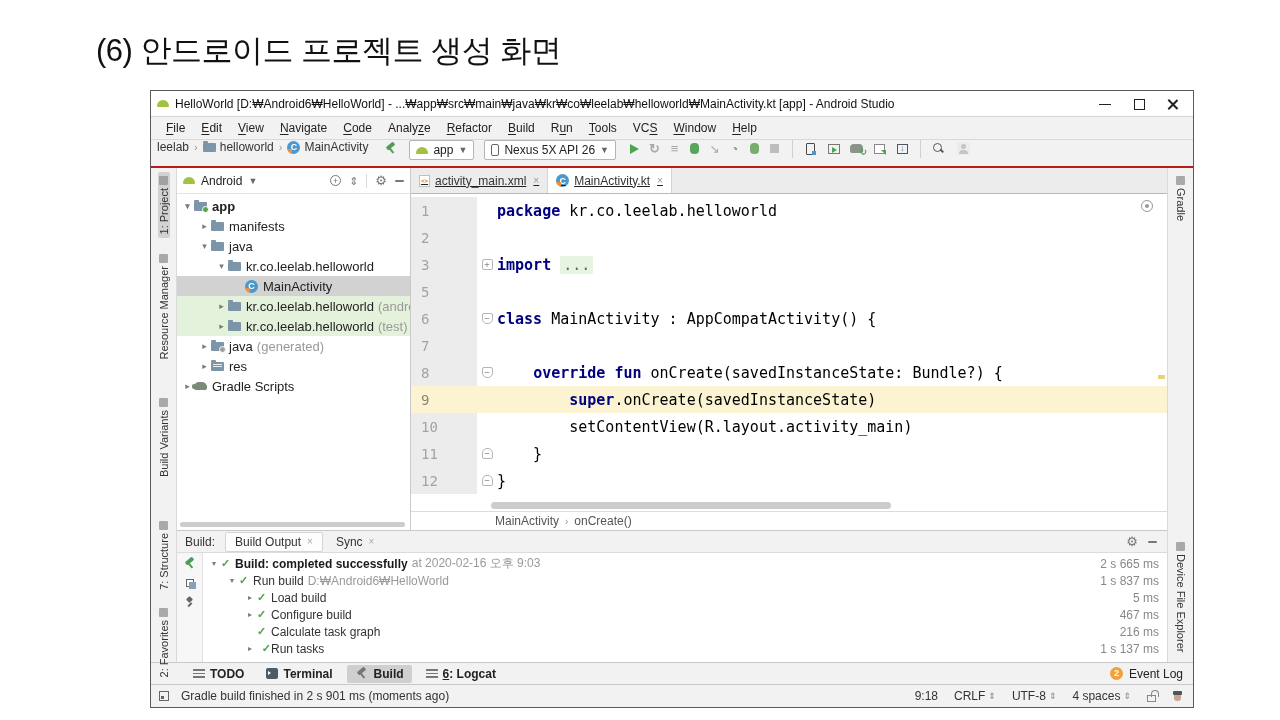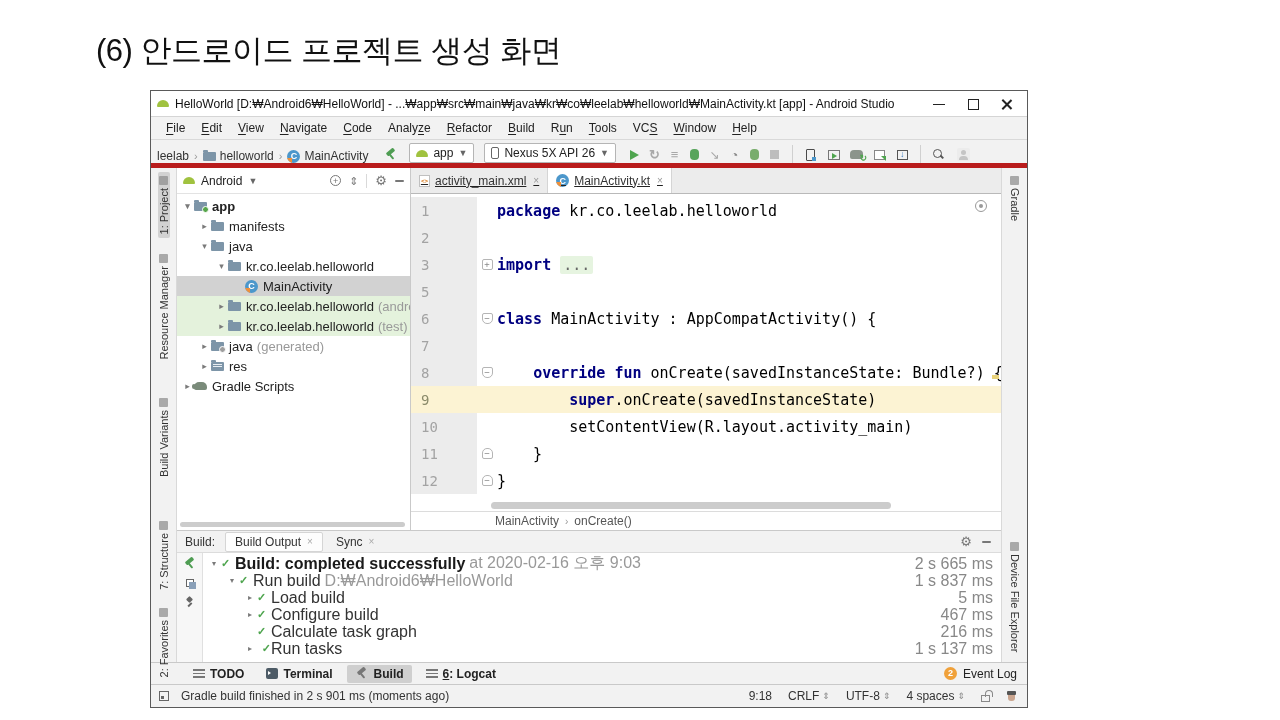--- a/index.html
+++ b/index.html
@@ -2,42 +2,42 @@
 <html><head>
 <meta charset="utf-8">
 <style>
   * { margin:0; padding:0; box-sizing:border-box; }
   html,body { width:1280px; height:720px; background:#fff; overflow:hidden;
     font-family:"Liberation Sans", sans-serif; }
   .slide-title { position:absolute; left:96px; top:30px; font-size:31px; font-weight:500;
     color:#111; letter-spacing:-0.5px; }
 
   
-  .win { position:absolute; left:150px; top:90px; width:878px; height:618px;
+  .win { position:absolute; left:150px; top:90px; width:1044px; height:618px;
     border:1px solid #5a5a5a; background:#fff; display:flex; flex-direction:column;
     font-size:12px; color:#222; }
 
   .titlebar { height:26px; background:#fff; border-bottom:1px solid #d5d5d5;
     display:flex; align-items:center; padding:0 6px; flex:none; }
   .titlebar .title { margin-left:6px; font-size:12px; color:#111; white-space:nowrap;
     overflow:hidden; }
   .wbtns { margin-left:auto; display:flex; gap:22px; align-items:center; padding-right:8px; }
   .wb { width:12px; height:12px; position:relative; cursor:default; }
   .wb-min::before { content:""; position:absolute; left:0; right:0; top:6px; height:1.5px; background:#222; }
   .wb-max::before { content:""; position:absolute; left:1px; top:1px; width:9px; height:9px; border:1.2px solid #222; }
   .wb-close::before,.wb-close::after { content:""; position:absolute; left:5px; top:0; width:1.5px; height:13px; background:#222; }
   .wb-close::before { transform:rotate(45deg);} .wb-close::after { transform:rotate(-45deg);}
 
   .menubar { height:23px; background:#f2f2f2; border-bottom:1px solid #d9d9d9;
     display:flex; align-items:center; padding-left:8px; gap:2px; flex:none; }
   .menu-item { padding:2px 7px; color:#222; }
   .menu-item u { text-underline-offset:2px; }
 
-  .toolbar { height:28px; background:#f2f2f2; border-bottom:5px solid #b91c1c;
-    display:flex; align-items:flex-end; padding:0 6px; gap:4px; flex:none; white-space:nowrap; }
+  .toolbar { height:28px; background:#f2f2f2; border-bottom:2px solid #b91c1c;
+    display:flex; align-items:flex-start; padding:0 6px; gap:4px; flex:none; white-space:nowrap; }
   .crumb { display:flex; align-items:center; gap:4px; color:#333; }
   .crumb-sep { color:#999; font-size:11px; padding:0 1px; }
   .combo { height:20px; background:#fff; border:1px solid #b5b5b5; border-radius:2px;
     display:flex; align-items:center; gap:5px; padding:0 6px; margin-left:6px; }
   .combo .chev { color:#666; font-size:9px; }
   .tsep { width:1px; height:18px; background:#d0d0d0; margin:0 5px; }
   .tic { width:17px; height:17px; display:inline-flex; align-items:center; justify-content:center;
     flex:none; font-size:11px; }
 
   
@@ -215,21 +215,21 @@
   .bhead { height:22px; flex:none; background:#f2f2f2; border-bottom:1px solid #dcdcdc;
     display:flex; align-items:center; padding:0 8px; gap:4px; }
   .bhead .blabel { color:#333; margin-right:6px; }
   .btab { display:flex; align-items:center; gap:6px; padding:2px 9px; color:#333; border-radius:2px; }
   .btab.sel { background:#fdfdfd; border:1px solid #d5d5d5; }
   .btab .x { color:#aaa; font-size:10px; }
   .bhead-icons { margin-left:auto; display:flex; align-items:center; gap:10px; padding-right:2px; }
   .bbody { flex:1; min-height:0; display:flex; }
   .bicons { width:26px; flex:none; background:#f7f7f7; border-right:1px solid #e0e0e0;
     display:flex; flex-direction:column; align-items:center; gap:9px; padding-top:4px; }
-  .btree { flex:1; min-width:0; font-size:16px; padding-top:2px; }
+  .btree { flex:1; min-width:0; font-size:12px; padding-top:2px; }
   .brow { height:17px; display:flex; align-items:center; white-space:nowrap; }
   .brow .arr { width:14px; flex:none; text-align:center; color:#7a7a7a; font-size:8px; }
   .brow .chk { color:#4fa54f; font-weight:bold; width:14px; flex:none; font-size:11px; }
   .brow .chk::before { content:"✓"; }
   .brow .bld { font-weight:bold; color:#1a1a1a; }
   .brow .txt { color:#333; }
   .brow .meta { color:#999; margin-left:4px; }
   .brow .dur { margin-left:auto; color:#888; padding-right:8px; }
 
   

